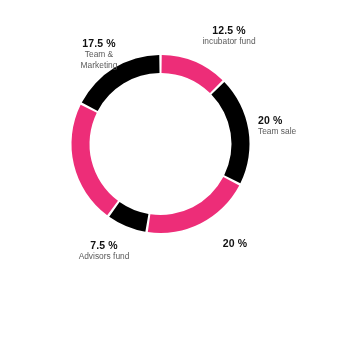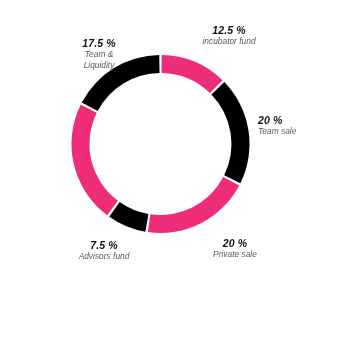--- a/index.html
+++ b/index.html
@@ -11,21 +11,20 @@
     height: 337px;
     background: #ffffff;
     font-family: "Liberation Sans", sans-serif;
     overflow: hidden;
   }
   #chart-root {
     position: relative;
     width: 350px;
     height: 337px;
     background: #ffffff;
-    font-style: italic;
   }
   #donut-svg {
     position: absolute;
     left: 0;
     top: 0;
     width: 350px;
     height: 337px;
   }
   .label {
     position: absolute;
@@ -73,31 +72,30 @@
   </svg>
 
   <div class="label lbl-center" id="label-insurance">
     <span class="pct">12.5 %</span>
     <span class="name">incubator fund</span>
   </div>
 
   <div class="label lbl-center" id="label-team">
     <span class="pct">17.5 %</span>
     <span class="name">Team &amp;</span>
-    <span class="name">Liquidity</span>
+    <span class="name">Marketing</span>
   </div>
 
   <div class="label lbl-right" id="label-seed">
     <span class="pct">20 %</span>
     <span class="name">Team sale</span>
   </div>
 
   <div class="label lbl-center" id="label-private">
     <span class="pct">20 %</span>
-    <span class="name">Private sale</span>
   </div>
 
   <div class="label lbl-center" id="label-marketing">
     <span class="pct">7.5 %</span>
     <span class="name">Advisors fund</span>
   </div>
 
 
 </div>
 

